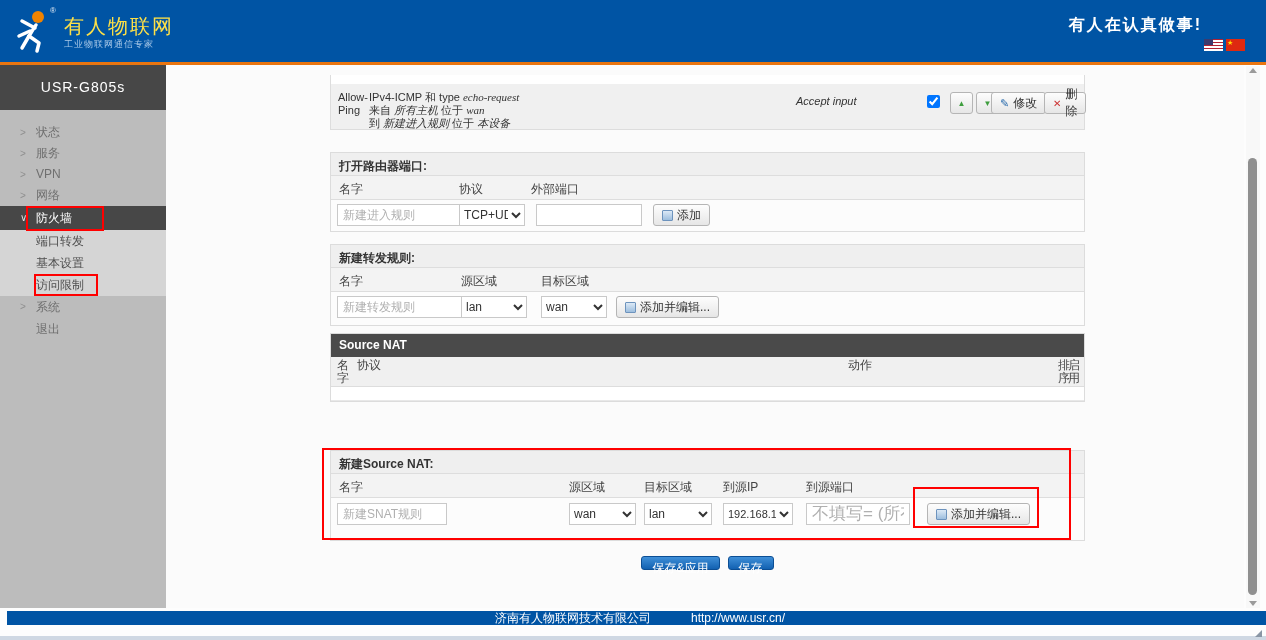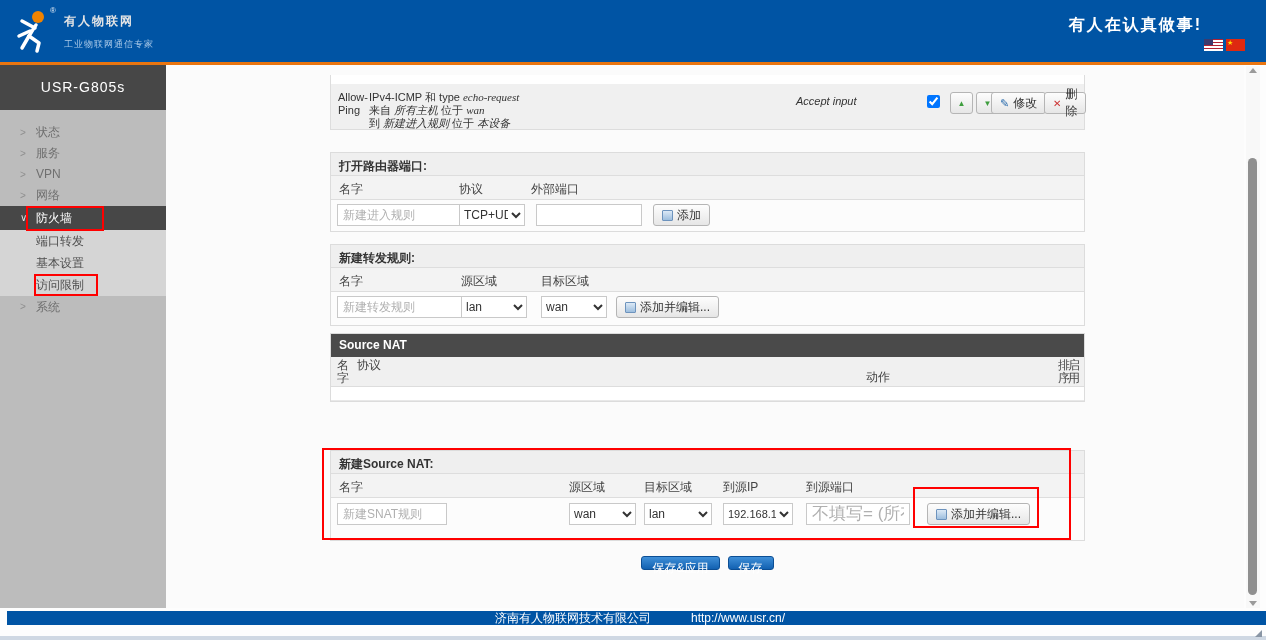--- a/index.html
+++ b/index.html
@@ -4,21 +4,21 @@
 <style>
   * { margin:0; padding:0; box-sizing:border-box; }
   html,body { width:1266px; height:640px; }
   body { font-family:"Liberation Sans","DejaVu Sans",sans-serif; font-size:12px; color:#404040; background:#fff; }
   #page { position:relative; width:1266px; height:640px; overflow:hidden; background:#fdfdfd; }
 
   
   .hdr { position:absolute; left:0; top:0; width:1266px; height:62px; background:#0054a4; }
   .accent { position:absolute; left:0; top:62px; width:1266px; height:3px; background:#e97510; }
   .logo { position:absolute; left:12px; top:6px; }
-  .brand { position:absolute; left:64px; top:13px; color:#e5e5e5; font-size:12px; font-weight:bold; letter-spacing:2px; }
+  .brand { position:absolute; left:64px; top:13px; color:#fde047; font-size:20px; font-weight:normal; letter-spacing:2px; }
   .brand-sub { position:absolute; left:64px; top:38px; color:#a9c9e8; font-size:9px; letter-spacing:1px; }
   .reg { position:absolute; left:50px; top:6px; color:#dfeaf5; font-size:8px; }
   .slogan { position:absolute; right:64px; top:15px; color:#fff; font-size:16px; font-weight:bold; letter-spacing:2px; }
   .flags { position:absolute; left:1204px; top:39px; display:flex; gap:3px; }
   .flag-us { width:19px; height:12px; background:repeating-linear-gradient(180deg,#b22234 0 1.5px,#fff 1.5px 3px); position:relative; }
   .flag-us .canton { position:absolute; left:0; top:0; width:9px; height:6px; background:#3c3b6e; }
   .flag-cn { width:19px; height:12px; background:#de2910; color:#ffde00; font-size:7px; line-height:7px; padding-left:1px; }
 
   
   .sidebar { position:absolute; left:0; top:65px; width:166px; height:543px; background:#bcbcbc; }
@@ -143,20 +143,23 @@
         <span class="arr">∨</span>
         <span>防火墙</span>
       </div>
       <div class="m-sub"><span>端口转发</span></div>
       <div class="m-sub"><span>基本设置</span></div>
       <div class="m-sub"><span>访问限制</span></div>
       <div class="m-bottom">
         <span class="arr">&gt;</span>
         <span>系统</span>
       </div>
+      <div class="m-bottom">
+        <span>退出</span>
+      </div>
     </div>
   </div>
 
   <div class="content">
 
     <div class="cut-row-white"></div>
     <div class="rule-row">
       <div class="cell rule-name">Allow-Ping</div>
       <div class="cell rule-desc">
         <span>IPv4-ICMP 和 type </span><i class="em">echo-request</i><br>
@@ -221,21 +224,21 @@
             <span>添加并编辑...</span>
           </button>
       </div>
     </div>
 
     <div class="sec" style="top:268px;">
       <div class="sec-title-dark">Source NAT</div>
       <div class="nat-cols">
         <span class="wrap2" style="left:6px;">名字</span>
         <span style="left:26px;">协议</span>
-        <span style="left:535px;margin-top:12px;">动作</span>
+        <span style="left:517px;">动作</span>
         <span class="wrap2" style="left:737px;">启用</span>
         <span class="wrap2" style="left:727px;">排序</span>
       </div>
       <div class="nat-blank"></div>
     </div>
 
     <div class="sec" style="top:385px;">
       <div class="sec-title">新建Source NAT:</div>
       <div class="sec-cols">
         <span style="left:8px;">名字</span>

